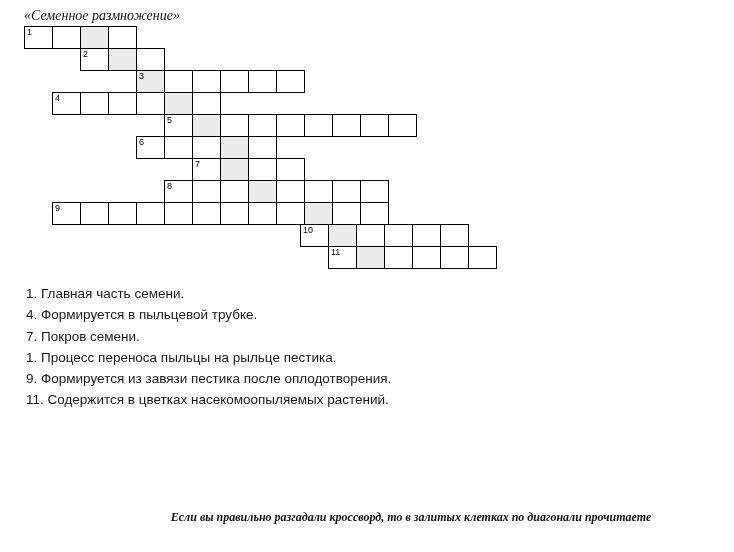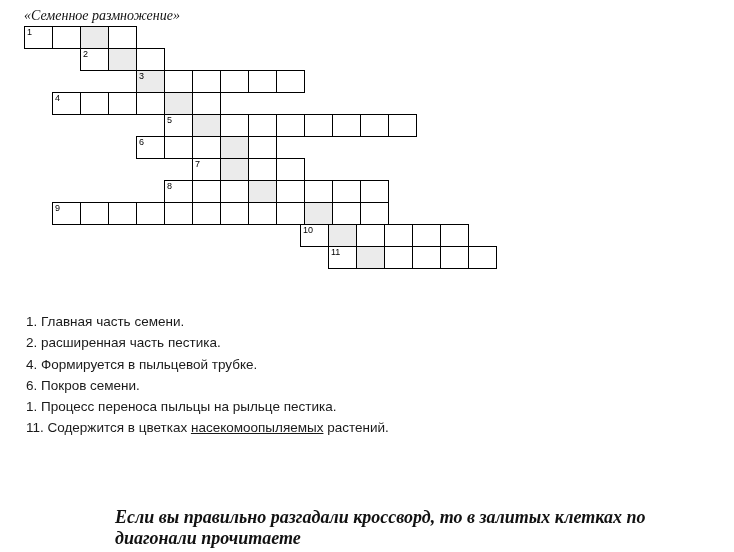--- a/index.html
+++ b/index.html
@@ -58,41 +58,41 @@
     font-size: 9px;
     font-family: "Liberation Sans", sans-serif;
     line-height: 11px;
     color: #000;
   }
   #clues {
     position: absolute;
     left: 26px;
     top: 283px;
     width: 690px;
-    margin-top: 28px;
   }
   .clue {
     font-family: "Liberation Sans", sans-serif;
     font-size: 13.5px;
     line-height: 21.3px;
     color: #1a1a1a;
     white-space: nowrap;
   }
-  .clue .uline { text-decoration: underline; }
+  .clue .uline { }
   #footer {
     position: absolute;
-    left: 35px;
+    left: 26px;
     top: 507px;
     width: 690px;
     font-family: "Liberation Serif", serif;
     font-weight: bold;
     font-style: italic;
-    font-size: 18px;
+    font-size: 12px;
     line-height: 21px;
     color: #111;
+    text-align: center;
   }
   #footer .l1 { padding-left: 80px; }
   #footer .l2 { padding-left: 0px; }
 </style>
 </head>
 <body>
 
 <div id="page">
 
   <div class="title">«Семенное размножение»</div>
@@ -208,24 +208,24 @@
         <div class="cell shaded"></div>
         <div class="cell"></div>
         <div class="cell"></div>
         <div class="cell"></div>
         <div class="cell"></div>
       </div>
     </div>
 
   <div id="clues">
       <div class="clue">1. Главная часть семени.</div>
-      <div class="clue">2. расширенная часть пестика.</div>
       <div class="clue">4. Формируется в пыльцевой трубке.</div>
-      <div class="clue">6. Покров семени.</div>
+      <div class="clue">7. Покров семени.</div>
       <div class="clue">1. Процесс переноса пыльцы на рыльце пестика.</div>
+      <div class="clue">9. Формируется из завязи пестика после оплодотворения.</div>
       <div class="clue"><span>11. Содержится в цветках </span><span class="uline">насекомоопыляемых</span><span> растений.</span></div>
     </div>
 
   <div id="footer">
     <div class="l1">Если вы правильно разгадали кроссворд, то в залитых клетках по диагонали прочитаете</div>
   </div>
 
 </div>
 
 </body></html>

